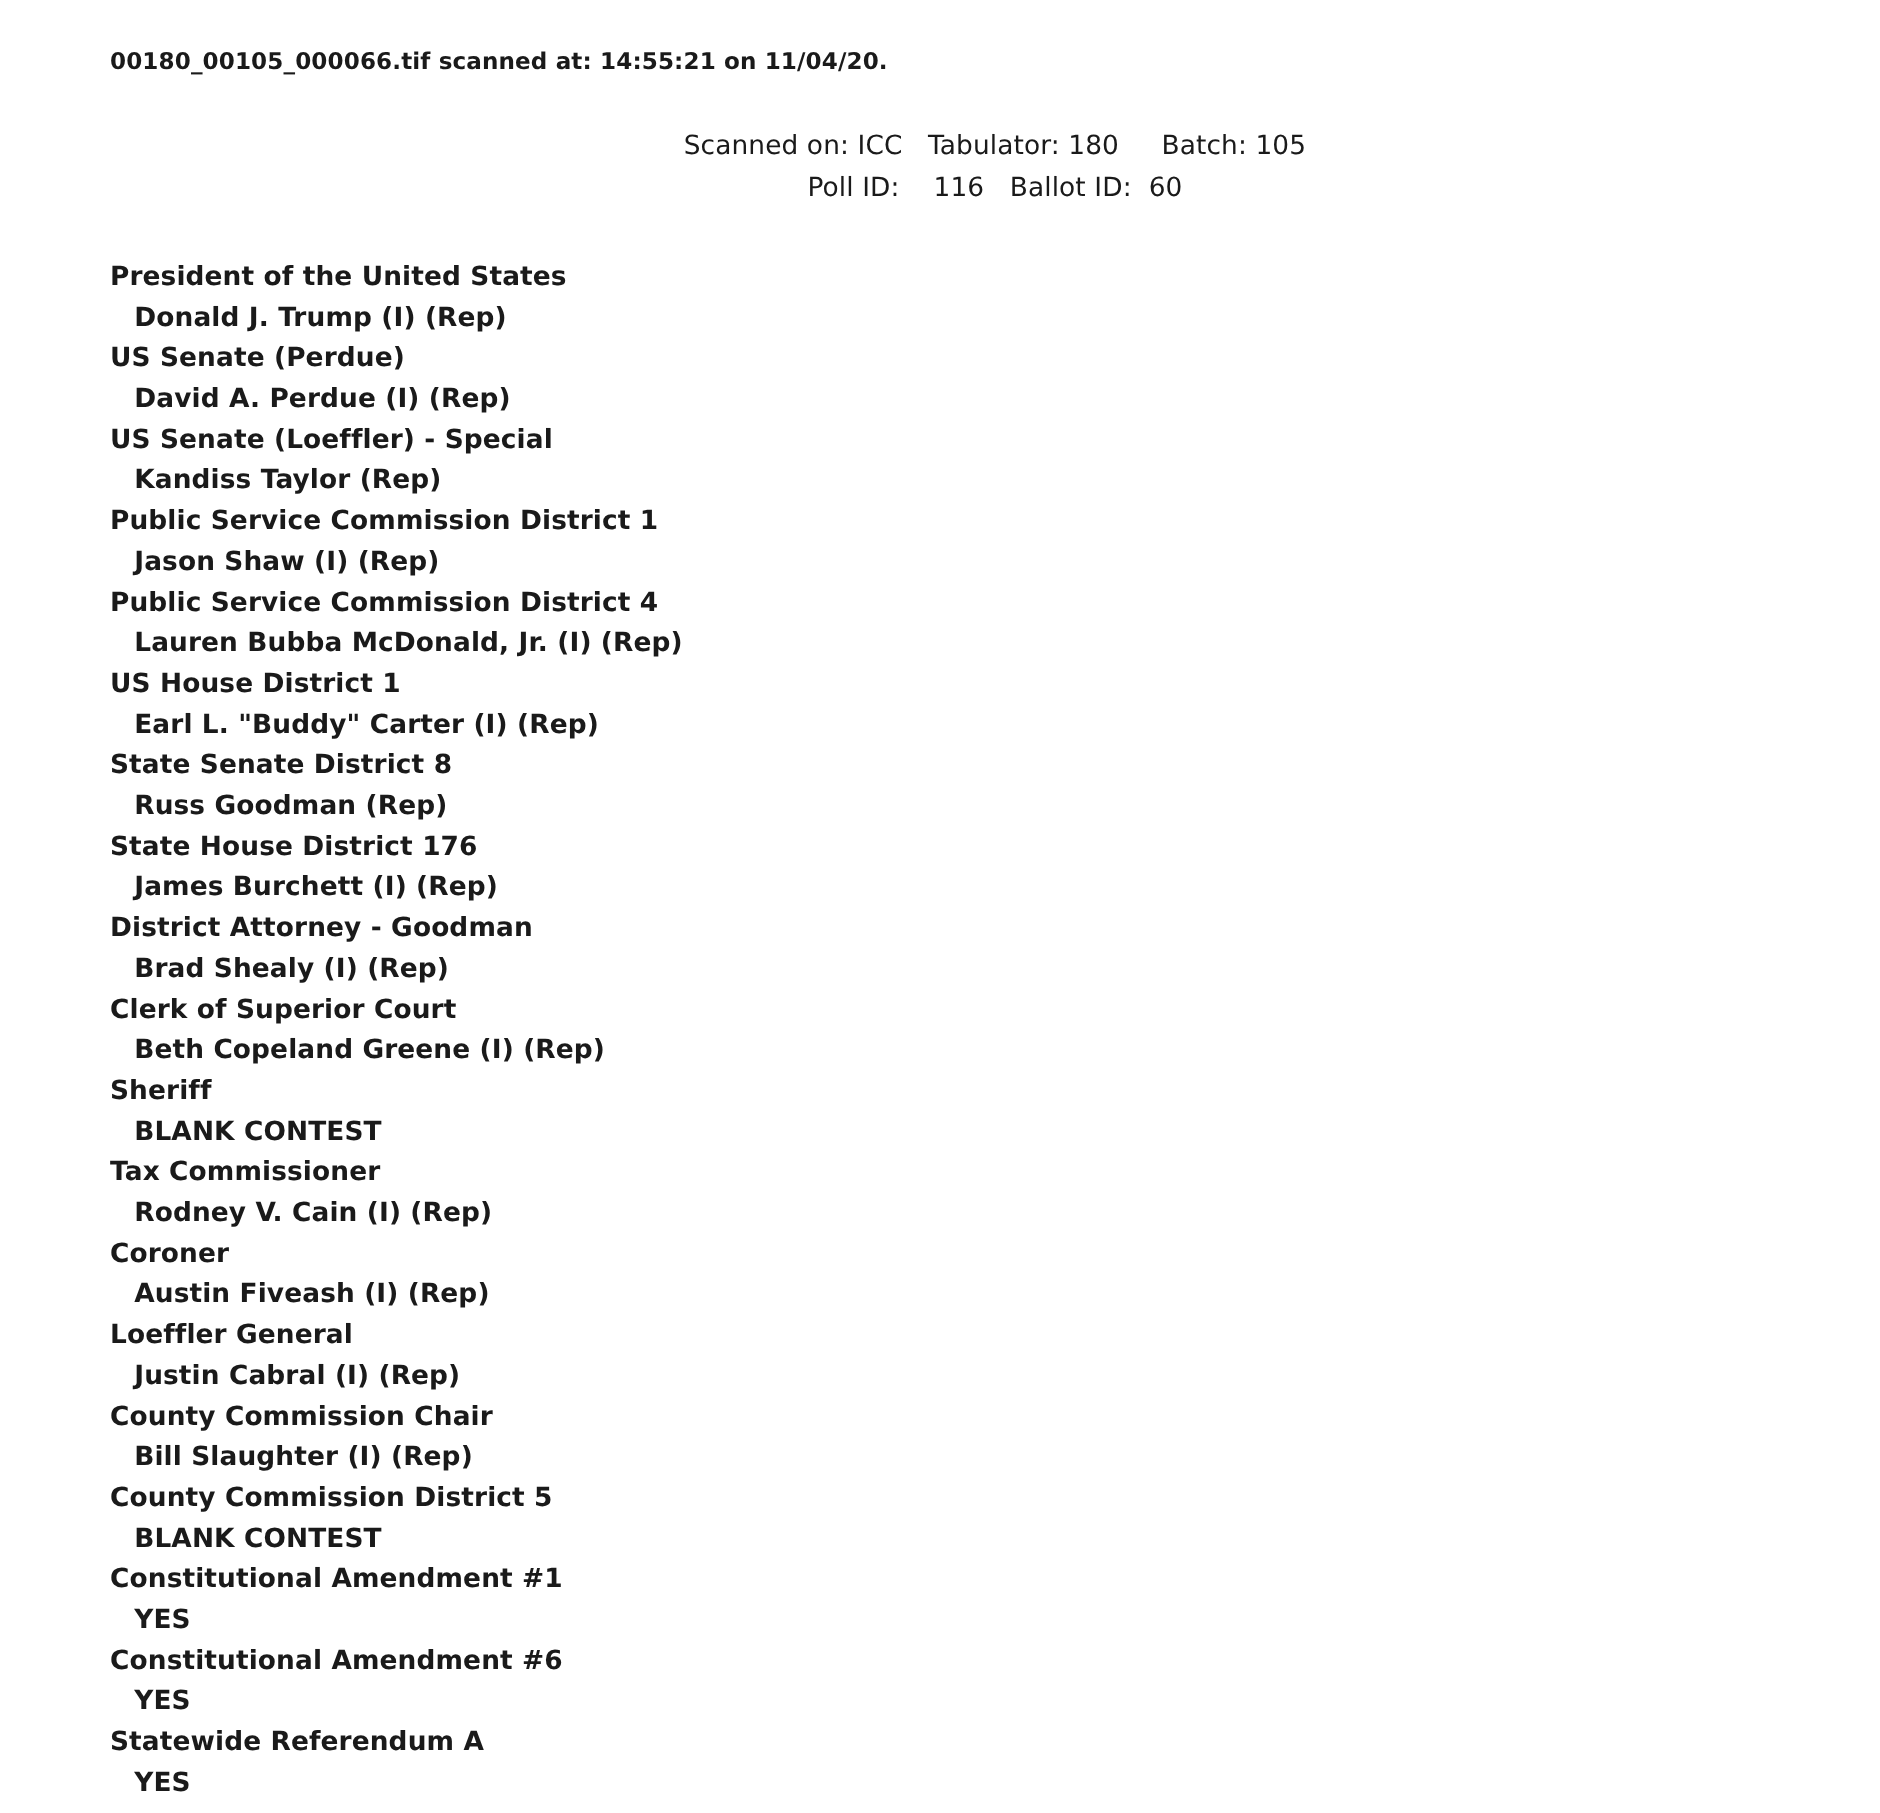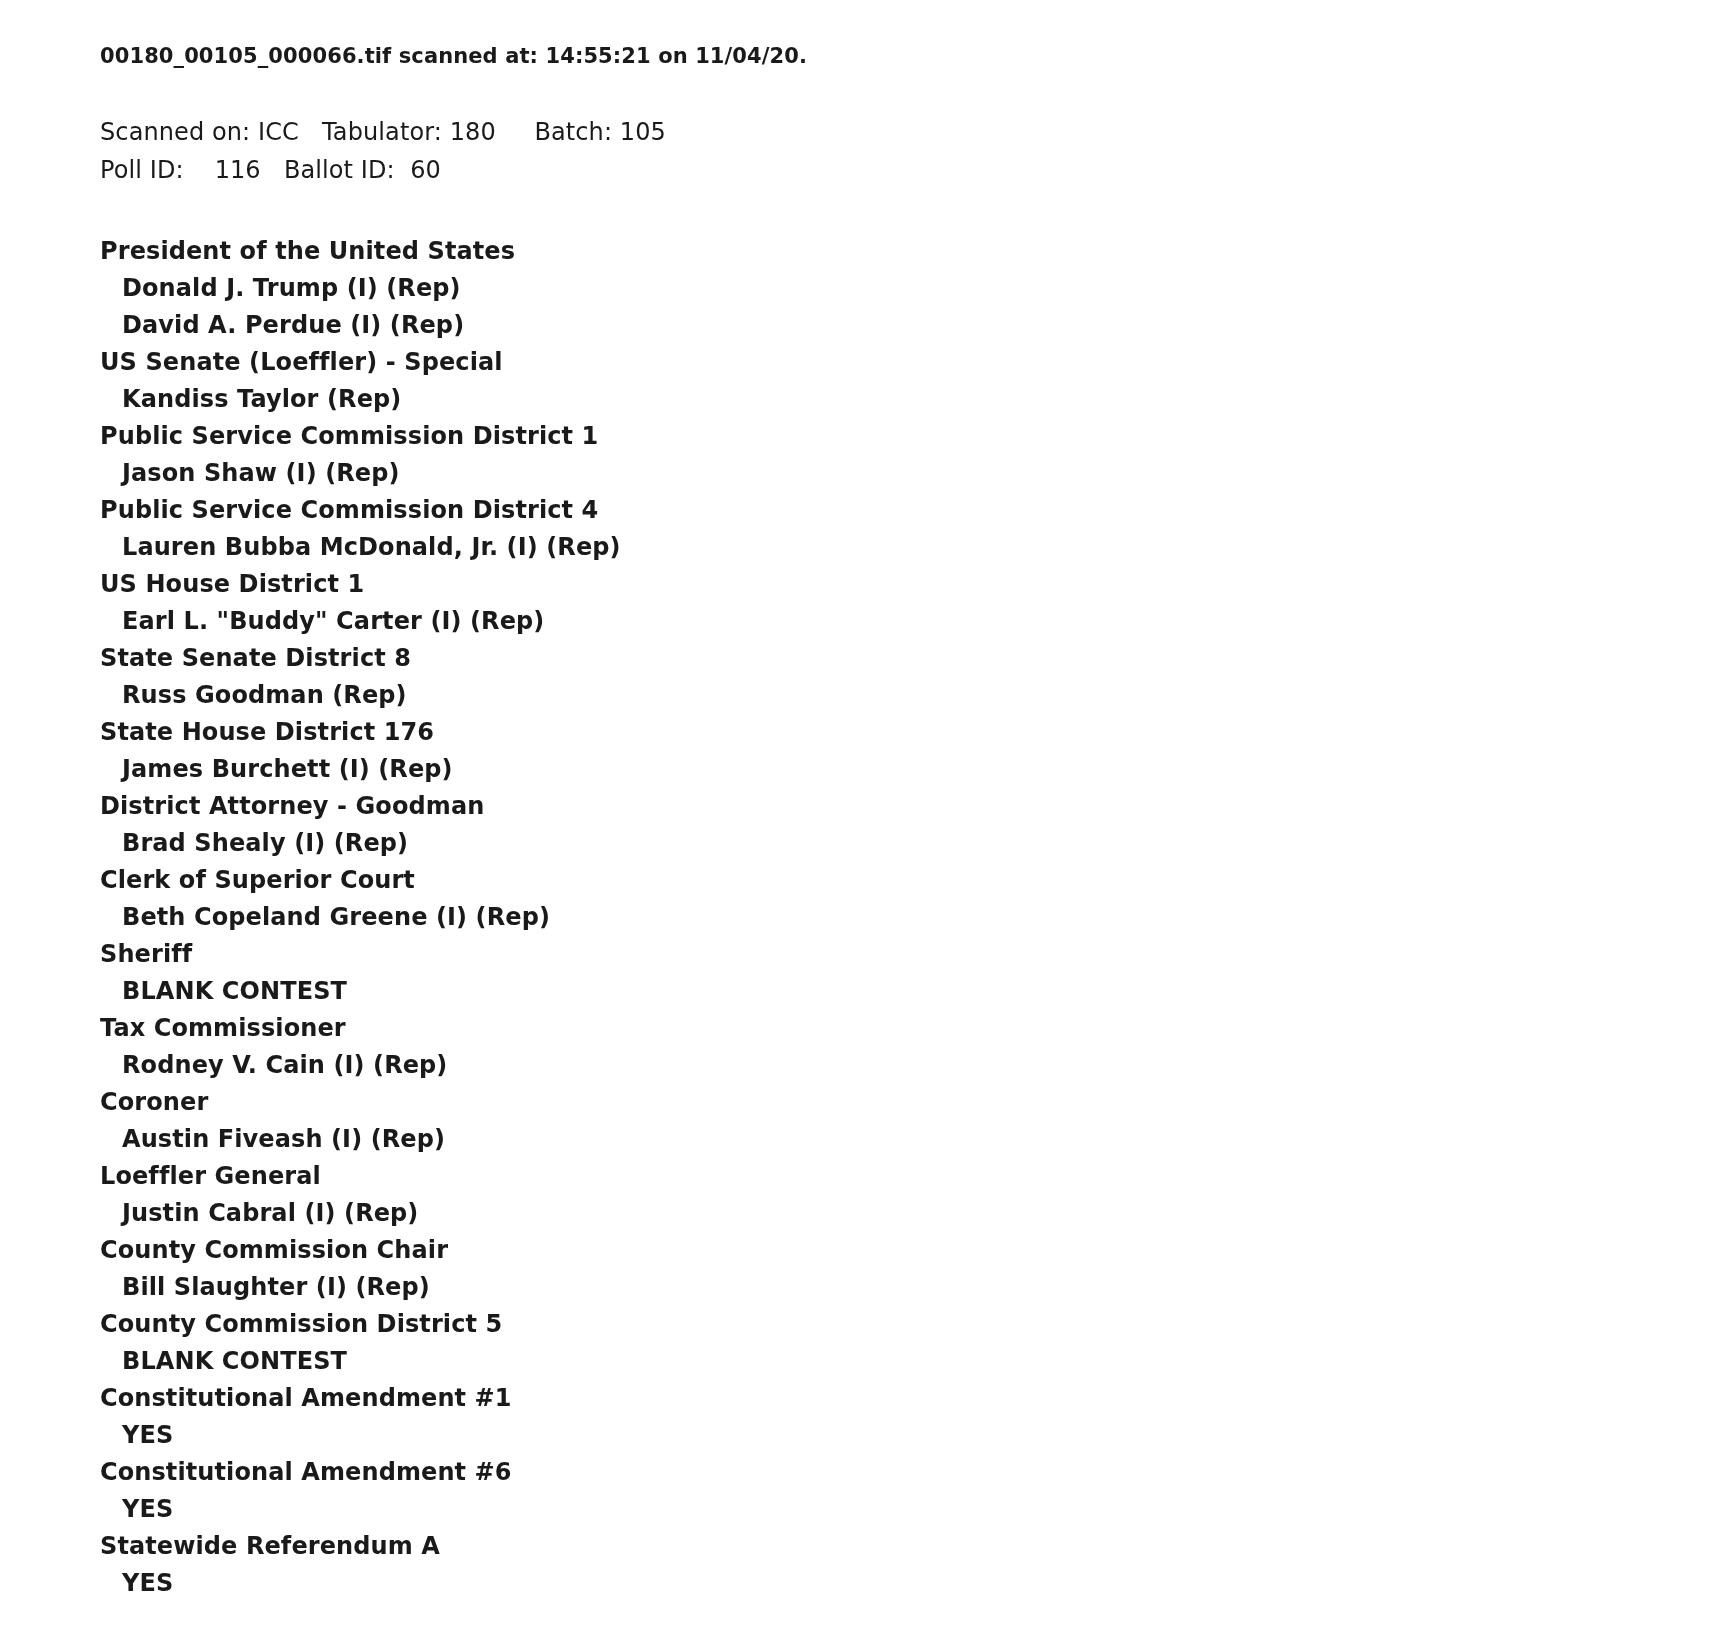--- a/index.html
+++ b/index.html
@@ -23,20 +23,21 @@
   }
   .scan-line {
     font-size: 21px;
     line-height: 1.2;
     font-weight: 600;
     letter-spacing: 0.1px;
     margin: 0 0 44px 0;
   }
   .meta-block {
     margin: 0 0 44px 0;
+    text-align: center;
   }
   .meta-line {
     font-size: 24px;
     line-height: 38px;
     letter-spacing: 0.1px;
     white-space: pre;
   }
   .contest-list {
     margin: 0;
     padding: 0;
@@ -72,20 +73,21 @@
     <div class="meta-line">Scanned on: ICC   Tabulator: 180     Batch: 105</div>
     <div class="meta-line">Poll ID:    116   Ballot ID:  60</div>
   </div>
 
   <ul class="contest-list" id="contest-list">
       <li class="contest">
         <div class="contest-title">President of the United States</div>
         <div class="contest-choice">Donald J. Trump (I) (Rep)</div>
       </li>
       <li class="contest">
+        <div class="contest-title">US Senate (Perdue)</div>
         <div class="contest-choice">David A. Perdue (I) (Rep)</div>
       </li>
       <li class="contest">
         <div class="contest-title">US Senate (Loeffler) - Special</div>
         <div class="contest-choice">Kandiss Taylor (Rep)</div>
       </li>
       <li class="contest">
         <div class="contest-title">Public Service Commission District 1</div>
         <div class="contest-choice">Jason Shaw (I) (Rep)</div>
       </li>

